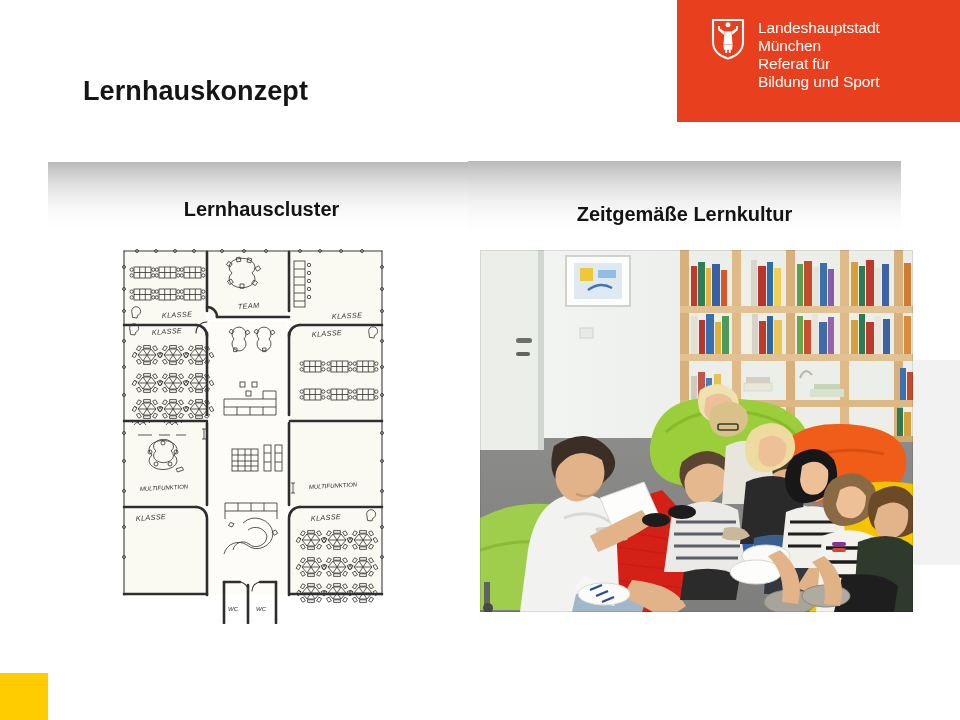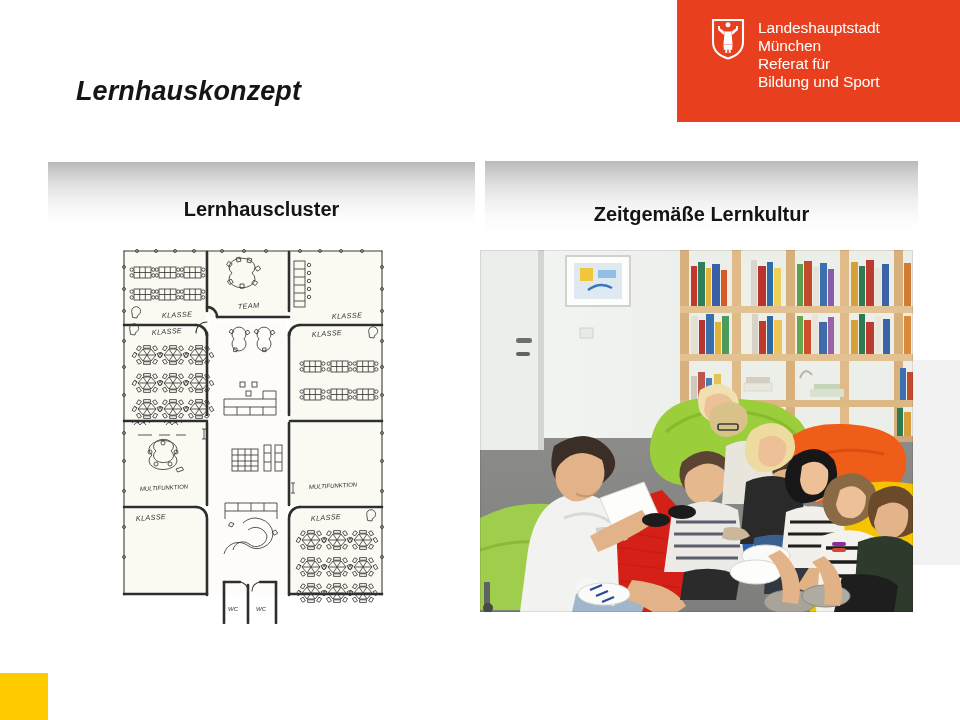--- a/index.html
+++ b/index.html
@@ -50,28 +50,27 @@
   .brand-line-bold {
     font-size: 15.5px;
     font-weight: normal;
     letter-spacing: -0.1px;
     white-space: nowrap;
   }
 
   
   #slide-title {
     position: absolute;
-    left: 76px;
+    left: 83px;
     top: 76px;
     font-size: 27px;
     font-weight: bold;
     color: #151515;
     letter-spacing: 0.1px;
     white-space: nowrap;
-    font-style: italic;
   }
 
   
   .header-plate {
     position: absolute;
     background: linear-gradient(to bottom,
                 #b9b9b9 0%, #cbcbcb 14%, #e0e0e0 34%,
                 #f0f0f0 55%, #fbfbfb 78%, #ffffff 100%);
     display: flex;
     align-items: flex-end;
@@ -85,21 +84,21 @@
     white-space: nowrap;
     padding-bottom: 7px;
   }
   #header-plate-left {
     left: 48px;
     top: 162px;
     width: 427px;
     height: 66px;
   }
   #header-plate-right {
-    left: 485px;
+    left: 468px;
     top: 161px;
     width: 433px;
     height: 72px;
   }
 
   
   #side-panel {
     position: absolute;
     left: 913px;
     top: 360px;

